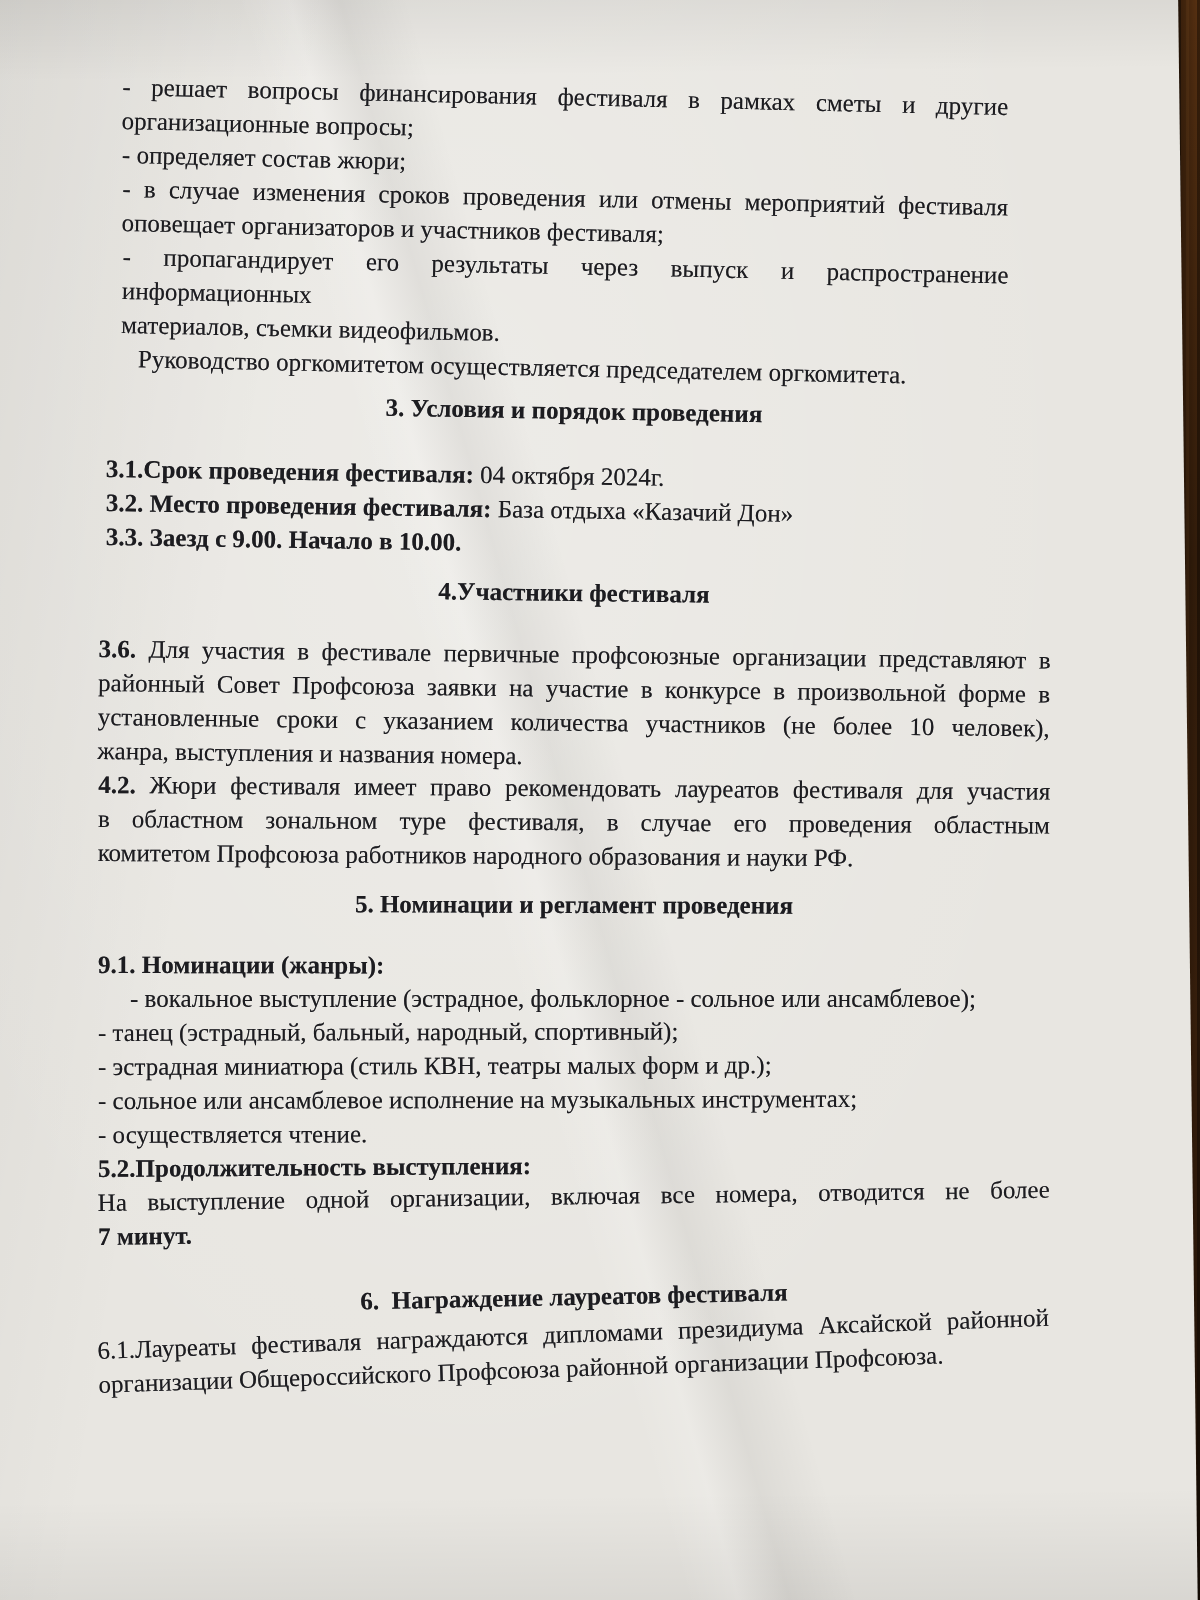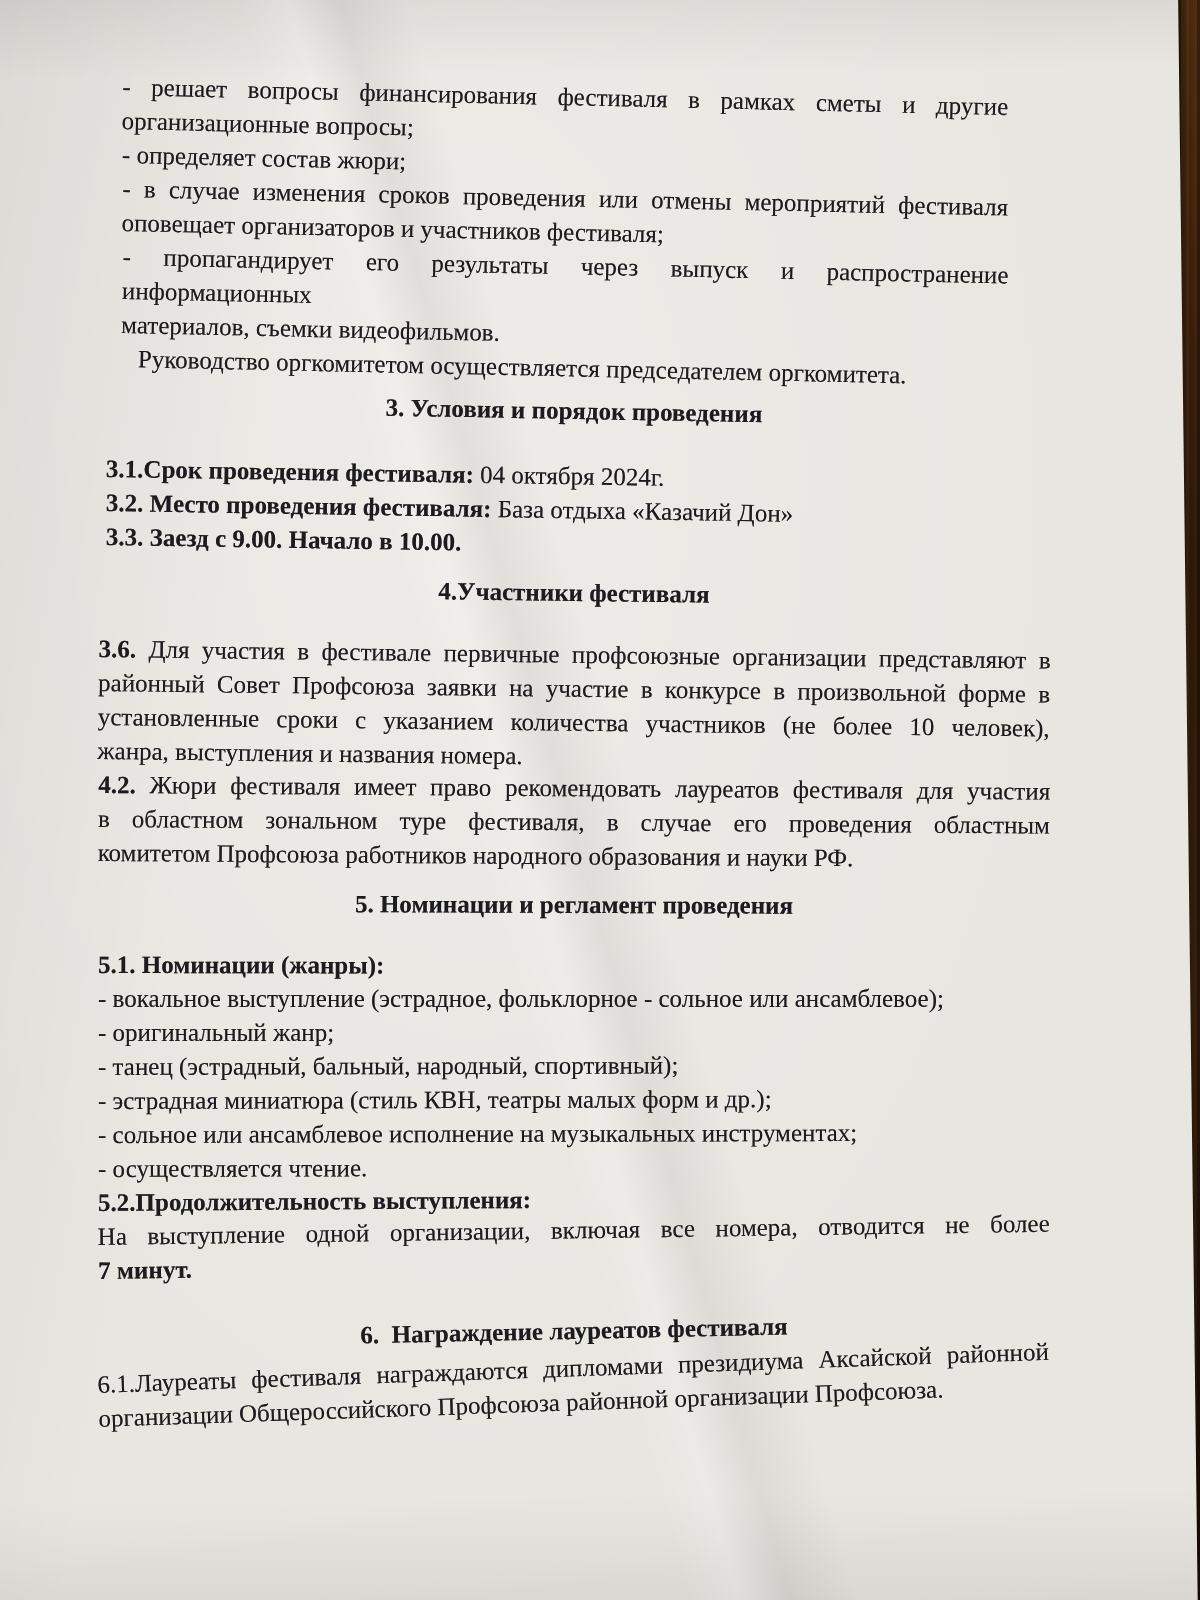--- a/index.html
+++ b/index.html
@@ -29,21 +29,21 @@
   .hd{text-align:center;font-weight:bold;transform-origin:50% 50%;}
   .indent .ln{text-indent:16px;}
   .ml-intro{margin-left:24px;margin-right:42px;}
   .ml8{margin-left:8px;}
   .mt14{margin-top:14px;} .mt18{margin-top:18px;} .mt22{margin-top:22px;} .mt26{margin-top:26px;}
   .mb20{margin-bottom:20px;} .mb22{margin-bottom:22px;} .mb24{margin-bottom:24px;} .mb26{margin-bottom:26px;}
   .r13{transform:rotate(1.3deg);} .r12{transform:rotate(1.2deg);}
   .r10{transform:rotate(1.0deg);} .r09{transform:rotate(0.9deg);}
   .r07{transform:rotate(0.7deg);} .r04{transform:rotate(0.4deg);}
   .r02{transform:rotate(0.2deg);} .r01{transform:rotate(0.1deg);}
-  .r00{transform:rotate(0deg);}  .rn01{transform:rotate(-0.15deg);}
+  .r00{transform:rotate(0deg);margin-left:32px;}  .rn01{transform:rotate(-0.15deg);}
   .rn04{transform:rotate(-0.4deg);} .rn08{transform:rotate(-0.8deg);}
   .rn12{transform:rotate(-1.2deg);} .rn20{transform:rotate(-2.0deg);}
 </style>
 </head>
 <body>
 
 <div id="paper"></div>
 <div id="doc">
     <div class="blk ml-intro r13">
       <div class="ln st"><span>- решает вопросы финансирования фестиваля в рамках сметы и другие</span></div>
@@ -86,27 +86,24 @@
     </div>
     <div class="blk r04">
       <div class="ln st"><span class="b">4.2.</span><span> Жюри фестиваля имеет право рекомендовать лауреатов фестиваля для участия</span></div>
       <div class="ln st"><span>в областном зональном туре фестиваля, в случае его проведения областным</span></div>
       <div class="ln"><span>комитетом Профсоюза работников народного образования и науки РФ.</span></div>
     </div>
     <div class="blk hd mt18 mb26 r02">
       <div class="ln"><span class="b">5. Номинации и регламент проведения</span></div>
     </div>
     <div class="blk r01">
-      <div class="ln"><span class="b">5.1. Номинации (жанры):</span></div>
+      <div class="ln"><span class="b">9.1. Номинации (жанры):</span></div>
     </div>
     <div class="blk r00">
       <div class="ln"><span>- вокальное выступление (эстрадное, фольклорное - сольное или ансамблевое);</span></div>
-    </div>
-    <div class="blk r00">
-      <div class="ln"><span>- оригинальный жанр;</span></div>
     </div>
     <div class="blk rn01">
       <div class="ln"><span>- танец (эстрадный, бальный, народный, спортивный);</span></div>
     </div>
     <div class="blk rn01">
       <div class="ln"><span>- эстрадная миниатюра (стиль КВН, театры малых форм и др.);</span></div>
     </div>
     <div class="blk rn01">
       <div class="ln"><span>- сольное или ансамблевое исполнение на музыкальных инструментах;</span></div>
     </div>

